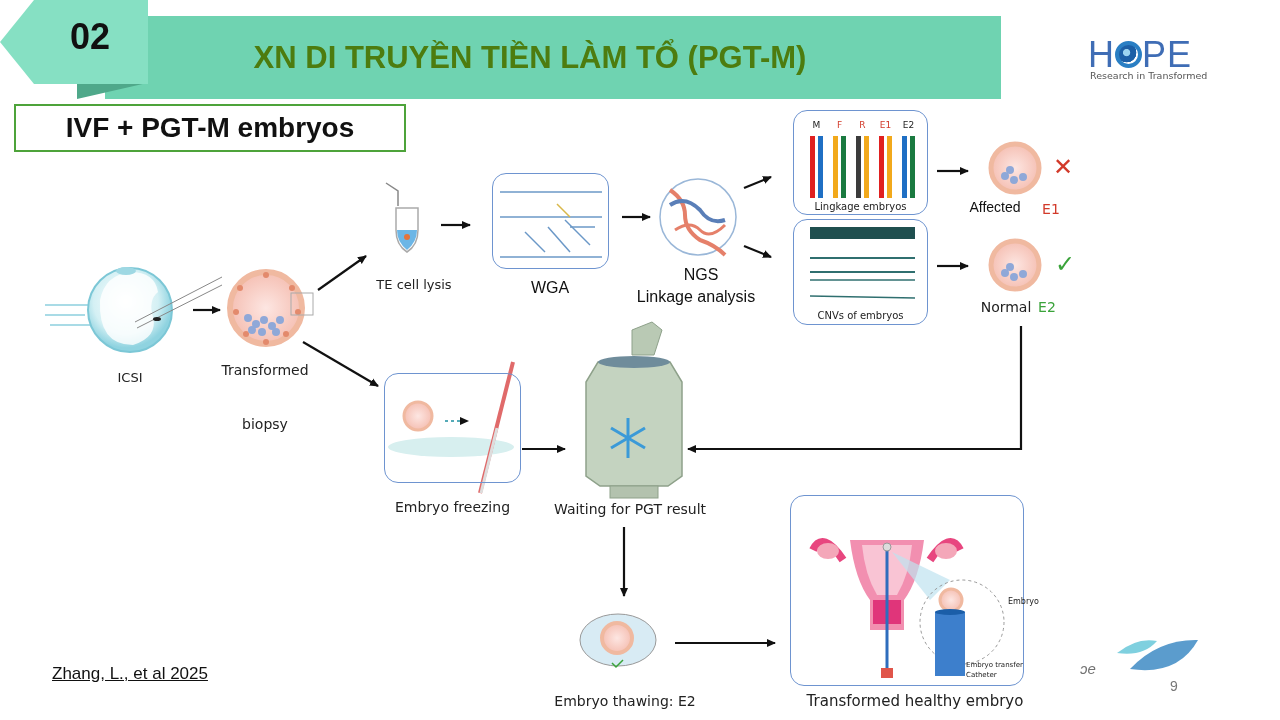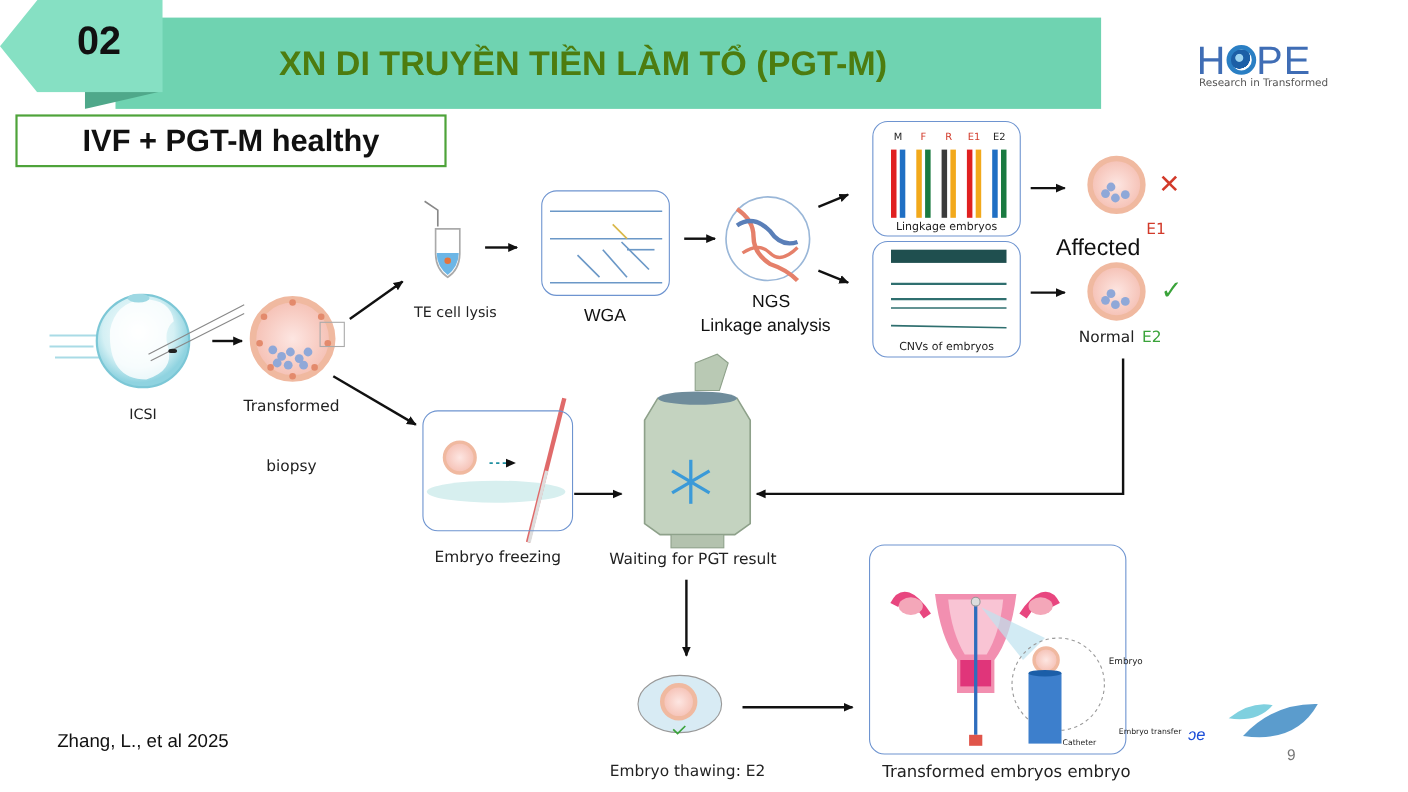--- a/index.html
+++ b/index.html
@@ -13,34 +13,34 @@
   .hdr-tag{left:0;top:0;width:148px;height:84px;background:#86e0c3;clip-path:polygon(34px 0,100% 0,100% 100%,34px 100%,0 50%);}
   .hdr-num{left:40px;top:16px;width:100px;text-align:center;font-size:36px;font-weight:bold;color:#111;}
   .hdr-title{left:150px;top:40px;width:760px;text-align:center;font-size:31px;font-weight:bold;color:#4d7c0f;}
   .sub-box{left:14px;top:104px;width:392px;height:48px;border:2px solid #4ea33a;box-sizing:border-box;}
   .sub-title{left:14px;top:112px;width:392px;text-align:center;font-size:28px;font-weight:bold;}
   
   .logo{left:1088px;top:34px;width:116px;height:50px;}
   .logo-word{font-size:36px;color:#3f6db5;letter-spacing:1px;font-family:"Liberation Sans",sans-serif;}
   .logo-tag{position:absolute;left:2px;top:36px;font-size:9.5px;color:#555;font-family:"DejaVu Sans",sans-serif;white-space:nowrap;}
   .rbox{position:absolute;border:1.5px solid #6e94d0;border-radius:14px;box-sizing:border-box;background:#fff;}
-  .cite{left:52px;top:664px;font-size:17px;color:#111;}
+  .cite{left:52px;top:664px;font-size:17px;color:#111;text-decoration:underline;}
   .pagenum{left:1170px;top:678px;font-size:14px;color:#777;}
   svg{position:absolute;left:0;top:0;}
 </style>
 </head>
 <body>
 
 <div class="abs hdr-bar"></div>
 <div class="abs hdr-fold"></div>
 <div class="abs hdr-tag"></div>
 <div class="abs hdr-num">02</div>
 <div class="abs hdr-title">XN DI TRUYỀN TIỀN LÀM TỔ (PGT-M)</div>
 <div class="abs sub-box"></div>
-<div class="abs sub-title">IVF + PGT-M healthy</div>
+<div class="abs sub-title">IVF + PGT-M embryos</div>
 
 <div class="abs logo">
   <span class="logo-word">H<span style="display:inline-block;width:27px;height:27px;border-radius:50%;border:4px solid #2a7fc4;box-sizing:border-box;vertical-align:-1px;background:radial-gradient(circle at 40% 40%,#9bd3f0 0 20%,#1c5fa6 25% 60%,#fff 62%);"></span>PE</span>
   <div class="logo-tag">Research in Transformed</div>
 </div>
 
 <svg width="1280" height="720">
   <defs>
     <marker id="ah" markerWidth="10" markerHeight="10" refX="8" refY="5" orient="auto" markerUnits="userSpaceOnUse">
       <path d="M0,1 L9,5 L0,9 z" fill="#111"></path>
@@ -234,30 +234,30 @@
 <div class="lbl" style="left:100px;top:370px;width:60px;">ICSI</div>
 <div class="lbl" style="left:215px;top:362px;width:100px;font-size:14px;">Transformed</div>
 <div class="lbl" style="left:215px;top:380px;width:100px;font-size:14px;margin-top:36px;">biopsy</div>
 <div class="lbl" style="left:364px;top:277px;width:100px;">TE cell lysis</div>
 <div class="lbl2" style="left:500px;top:279px;width:100px;text-align:center;">WGA</div>
 <div class="lbl2" style="left:636px;top:266px;width:130px;">NGS</div>
 <div class="lbl2" style="left:616px;top:288px;width:160px;">Linkage analysis</div>
 <div class="lbl" style="left:798px;top:201px;width:125px;font-size:10px;">Lingkage embryos</div>
 <div class="lbl" style="left:798px;top:310px;width:125px;font-size:10px;">CNVs of embryos</div>
 
-<div class="lbl2" style="left:960px;top:214px;width:70px;font-size:21px;">Affected</div>
+<div class="lbl2" style="left:960px;top:199px;width:70px;font-size:14px;">Affected</div>
 <div class="lbl" style="left:1036px;top:201px;width:30px;font-size:14px;color:#d23a2a;">E1</div>
 <div class="lbl" style="left:1048px;top:153px;width:30px;font-size:24px;color:#d23a2a;">✕</div>
 <div class="lbl" style="left:976px;top:299px;width:60px;font-size:14px;">Normal</div>
 <div class="lbl" style="left:1032px;top:299px;width:30px;font-size:14px;color:#3aa33a;">E2</div>
 <div class="lbl" style="left:1050px;top:250px;width:30px;font-size:24px;color:#3aa33a;">✓</div>
 
 <div class="lbl" style="left:385px;top:499px;width:135px;font-size:14px;">Embryo freezing</div>
 <div class="lbl" style="left:545px;top:501px;width:170px;font-size:14px;">Waiting for PGT result</div>
 <div class="lbl" style="left:550px;top:693px;width:150px;font-size:14px;">Embryo thawing: E2</div>
-<div class="lbl" style="left:800px;top:692px;width:230px;font-size:15px;">Transformed embryos embryo</div>
+<div class="lbl" style="left:800px;top:692px;width:230px;font-size:15px;">Transformed healthy embryo</div>
 <div class="lbl" style="left:966px;top:597px;width:40px;font-size:8px;text-align:left;margin-left:42px;">Embryo</div>
-<div class="lbl" style="left:966px;top:661px;width:60px;font-size:7px;text-align:right;padding-left:48px;">Embryo transfer</div>
+<div class="lbl" style="left:966px;top:661px;width:60px;font-size:7px;text-align:left;">Embryo transfer</div>
 <div class="lbl" style="left:966px;top:671px;width:60px;font-size:7px;text-align:left;">Catheter</div>
 
 <div class="abs cite">Zhang, L.,  et al 2025</div>
-<div class="abs" style="left:1080px;top:660px;font-size:15px;color:#1d4ed8;font-style:italic;">ɔe</div>
+<div class="abs" style="left:1080px;top:660px;font-size:15px;color:#737373;font-style:italic;">ɔe</div>
 <div class="abs pagenum">9</div>
 
 </body></html>

